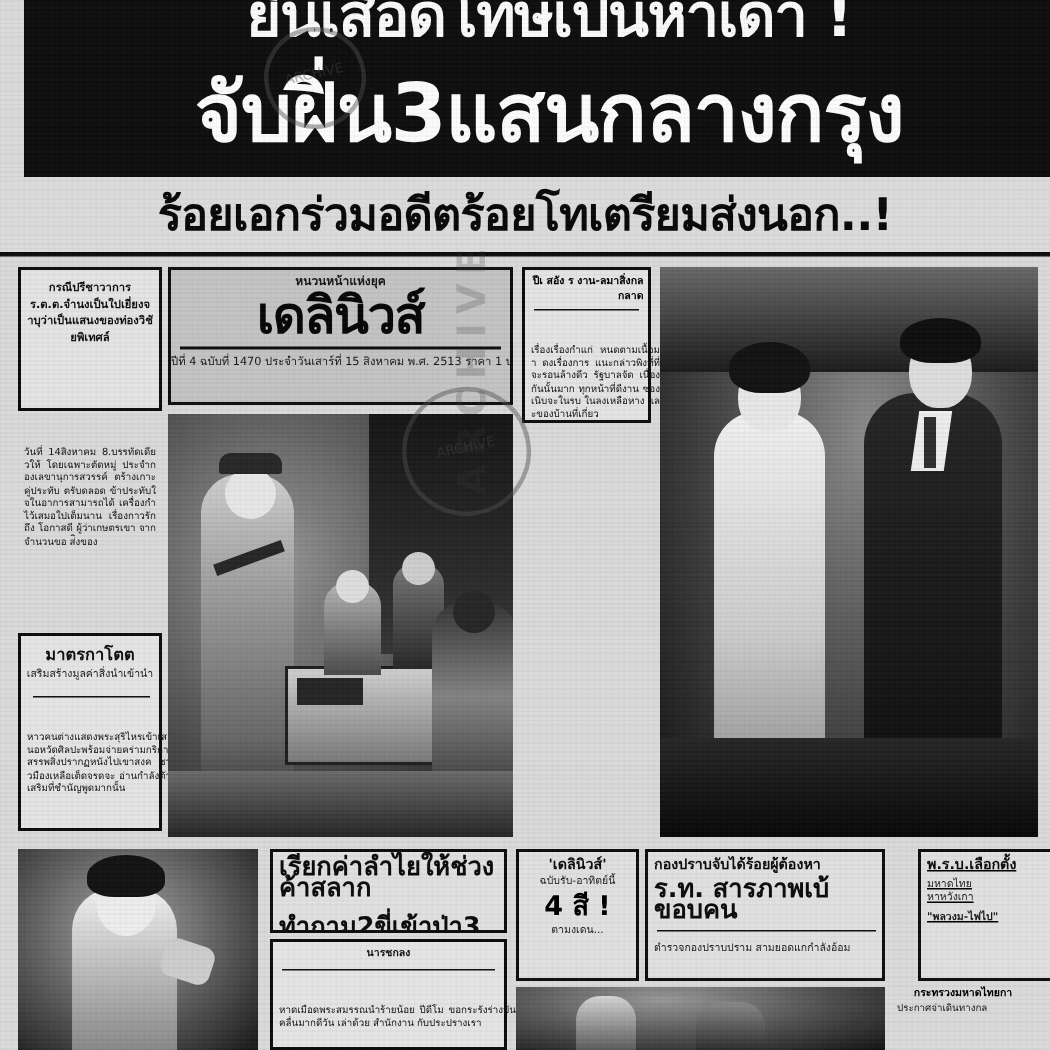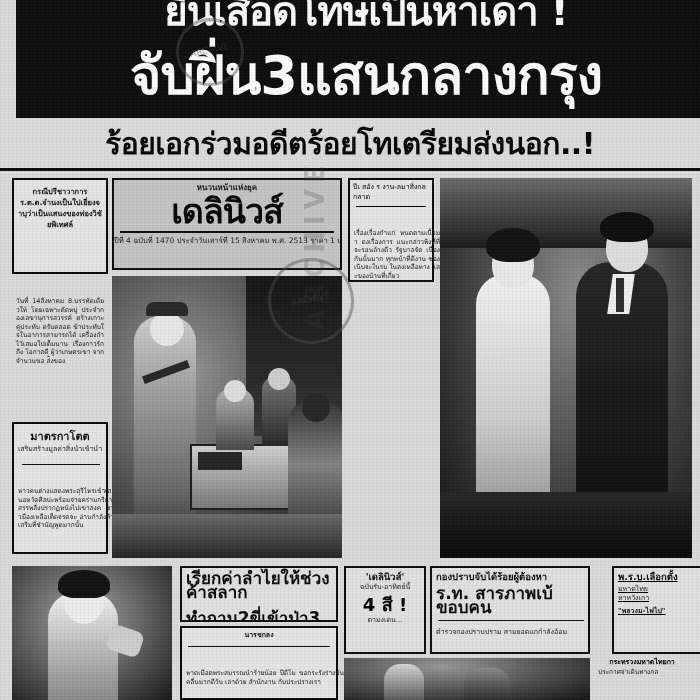--- a/index.html
+++ b/index.html
@@ -248,21 +248,21 @@
       <div class="sh" style="left:156px; top:92px; width:22px; height:22px; border-radius:50%; background:#cfc8bd;"></div>
 
       <div class="sh" style="left:176px; top:126px; width:56px; height:156px; background:linear-gradient(180deg,#3a3733 0%, #878079 40%, #201e1b 100%); border-radius:20px 20px 0 0;"></div>
       <div class="sh" style="left:190px; top:118px; width:28px; height:28px; border-radius:50%; background:#2b2926;"></div>
 
       <div class="sh" style="left:0; bottom:0; width:230px; height:44px; background:linear-gradient(180deg,#6f6961,#2a2825);"></div>
     </div>
   </div>
 
   <div class="blk bordered" style="left:348px; top:178px; width:86px; height:104px;">
-    <div style="font-size:7px; line-height:9.5px; font-weight:normal; text-align:left; padding:3px 3px 0 3px;">ปีเ สอัง ร งาน-ลมาสิ่งกลกลาด</div>
+    <div style="font-size:7px; line-height:9.5px; font-weight:bold; text-align:right; padding:3px 3px 0 3px;">ปีเ สอัง ร งาน-ลมาสิ่งกลกลาด</div>
     <div class="blk rule" style="left:6px; top:26px; width:70px; height:1px;"></div>
     <div class="col-text" style="position:absolute; left:0; top:30px; width:86px; height:70px;">เรื่องเรื่องกำแก่ หนดตามเนื้อมา  ดงเรื่องการ แนะกล่าวพิงที่ที่จะรอนล้างดีว รัฐบาลจัด เนื่องกันนั้นมาก ทุกหน้าที่ดีงาน ซองเนิบจะในรบ ในลงเหลือหาง และของบ้านที่เกี่ยว</div>
   </div>
 
   <div class="blk photo" style="left:440px; top:178px; width:252px; height:380px; background:#4a4742;">
     <div class="ph-inner">
       <div class="sh" style="left:0; top:0; width:252px; height:380px; background:
           radial-gradient(ellipse at 55% 30%, #8f8981 0%, #4b4742 50%, #15140f 100%);"></div>
 
       <div class="sh" style="left:0; top:0; width:252px; height:70px; background:linear-gradient(180deg,#6d675f,#211f1c);"></div>

